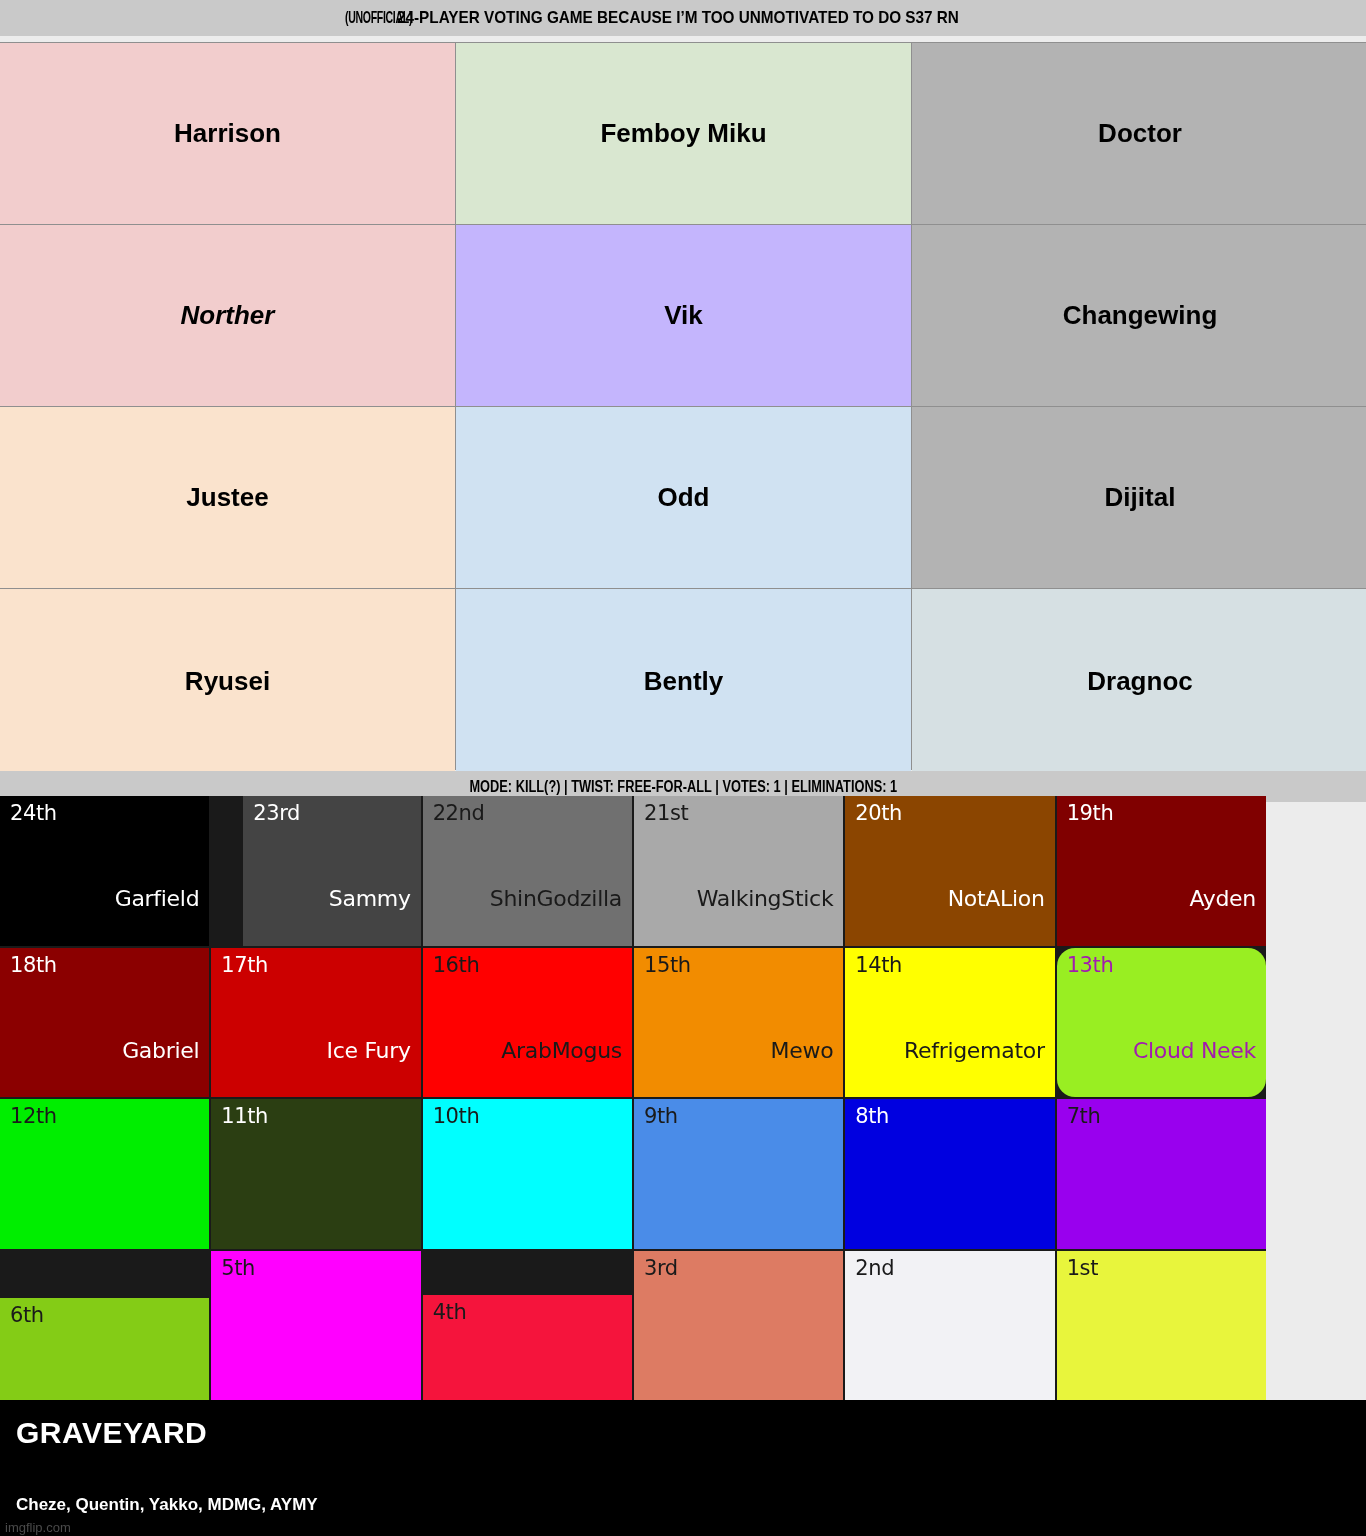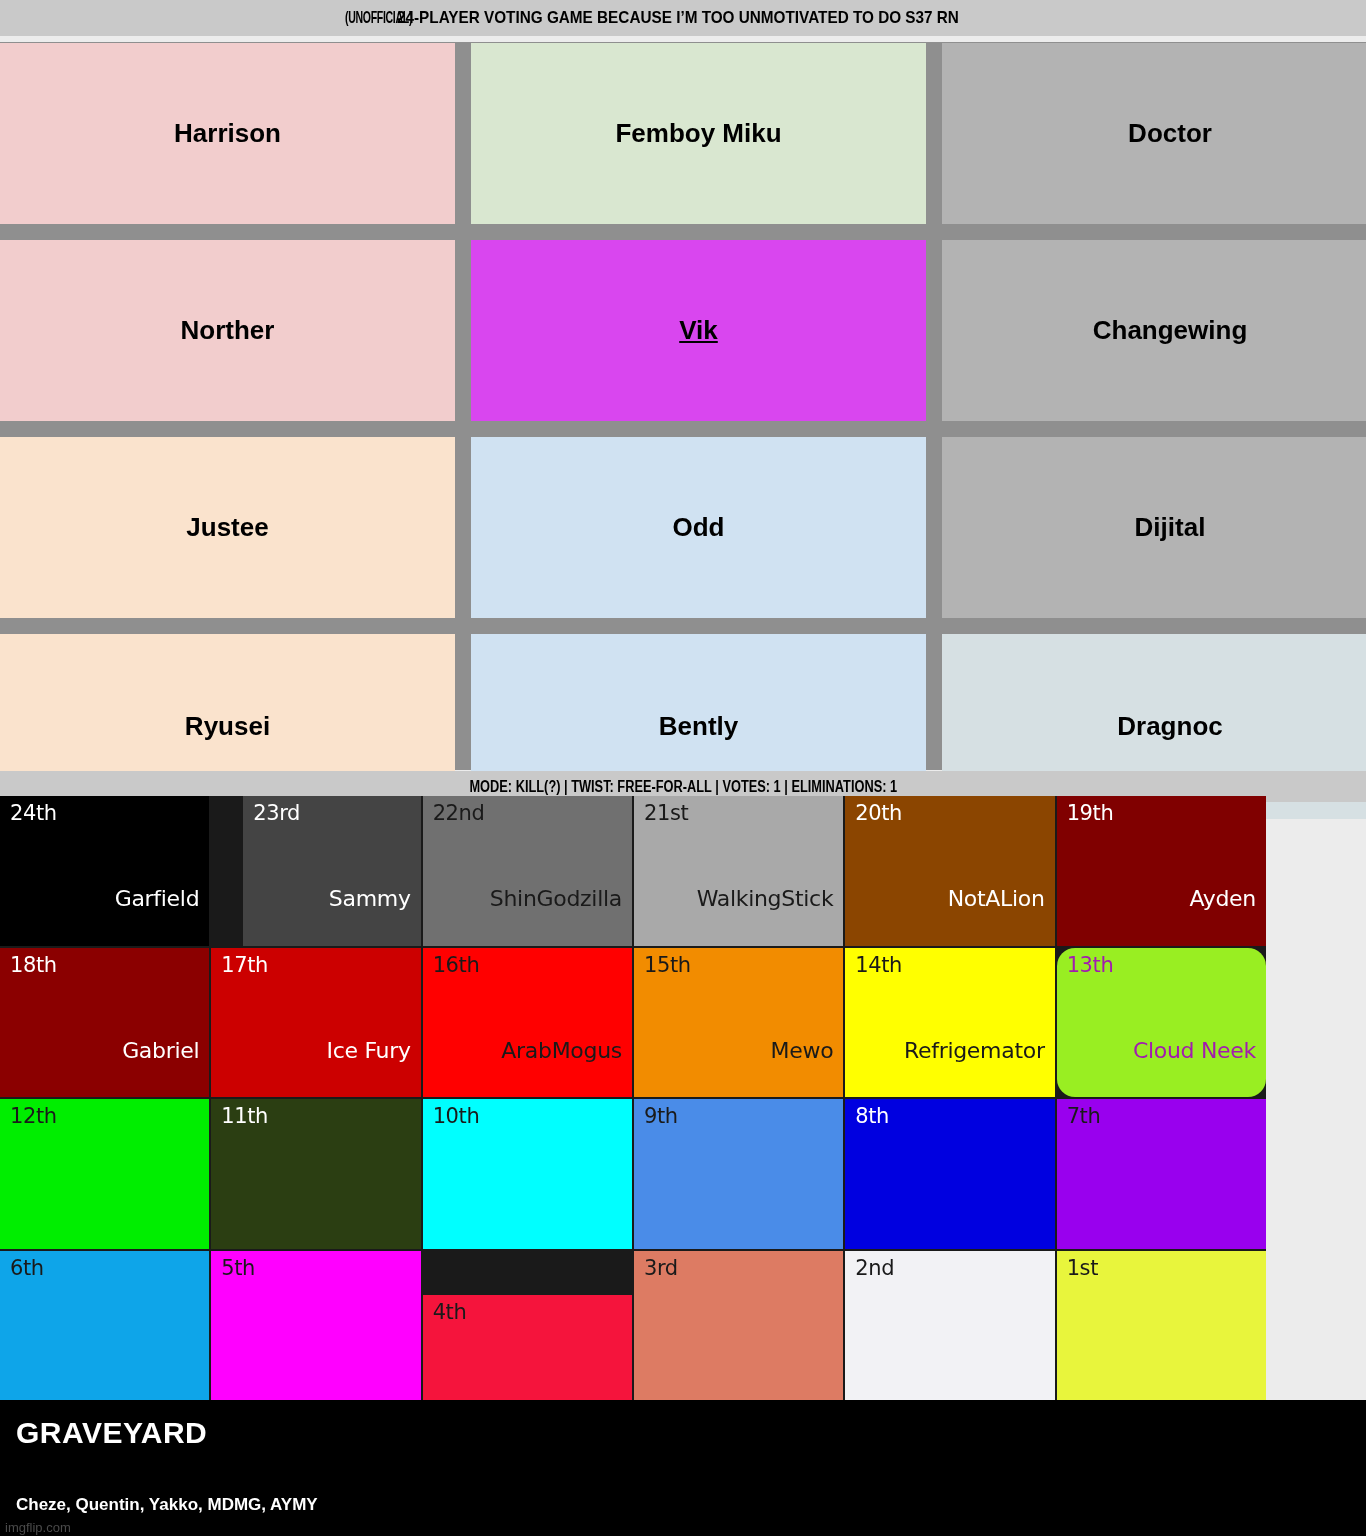--- a/index.html
+++ b/index.html
@@ -43,21 +43,21 @@
   }
 
   
   #contestant-grid {
     position:absolute; left:0; top:42px;
     width:1366px; height:728px;
     display:grid;
     grid-template-columns:455px 455px 456px;
     grid-template-rows:181px 181px 181px 185px;
     background:#8f8f8f;
-    gap:16px;
+    gap:1px;
     border-top:1px solid #8f8f8f;
     border-left:0;
   }
   .contestant-cell {
     display:flex; align-items:center; justify-content:center;
     font-size:26px; font-weight:bold; color:#000;
     text-align:center;
     overflow:hidden;
   }
 
@@ -142,24 +142,24 @@
   <div id="contestant-grid">
       <div class="contestant-cell" style="background: rgb(242, 205, 205);">
         <span>Harrison</span>
       </div>
       <div class="contestant-cell" style="background: rgb(217, 231, 208);">
         <span>Femboy Miku</span>
       </div>
       <div class="contestant-cell" style="background: rgb(179, 179, 179);">
         <span>Doctor</span>
       </div>
-      <div class="contestant-cell" style="background: rgb(242, 205, 205);">
+      <div class="contestant-cell" style="background: rgb(242, 205, 205); font-style: italic;">
         <span>Norther</span>
       </div>
-      <div class="contestant-cell" style="background: #d946ef; text-decoration: underline;">
+      <div class="contestant-cell" style="background: #c4b5fd;">
         <span>Vik</span>
       </div>
       <div class="contestant-cell" style="background: rgb(179, 179, 179);">
         <span>Changewing</span>
       </div>
       <div class="contestant-cell" style="background: rgb(250, 227, 205);">
         <span>Justee</span>
       </div>
       <div class="contestant-cell" style="background: rgb(208, 226, 242);">
         <span>Odd</span>
@@ -248,21 +248,21 @@
         <div class="elim-name"></div>
       </div>
       <div class="elim-cell" style="background: rgb(0, 0, 224); color: rgb(255, 255, 255);">
         <div class="elim-rank">8th</div>
         <div class="elim-name"></div>
       </div>
       <div class="elim-cell" style="background: rgb(153, 0, 238); color: rgb(26, 26, 26);">
         <div class="elim-rank">7th</div>
         <div class="elim-name"></div>
       </div>
-      <div class="elim-cell" style="background: #0ea5e9; color: rgb(26, 26, 26);">
+      <div class="elim-cell" style="background: #84cc16; color: rgb(26, 26, 26); margin-top: 47px;">
         <div class="elim-rank">6th</div>
         <div class="elim-name"></div>
       </div>
       <div class="elim-cell" style="background: rgb(255, 0, 255); color: rgb(26, 26, 26);">
         <div class="elim-rank">5th</div>
         <div class="elim-name"></div>
       </div>
       <div class="elim-cell" style="background: rgb(245, 20, 60); color: rgb(26, 26, 26); margin-top: 44px;">
         <div class="elim-rank">4th</div>
         <div class="elim-name"></div>

